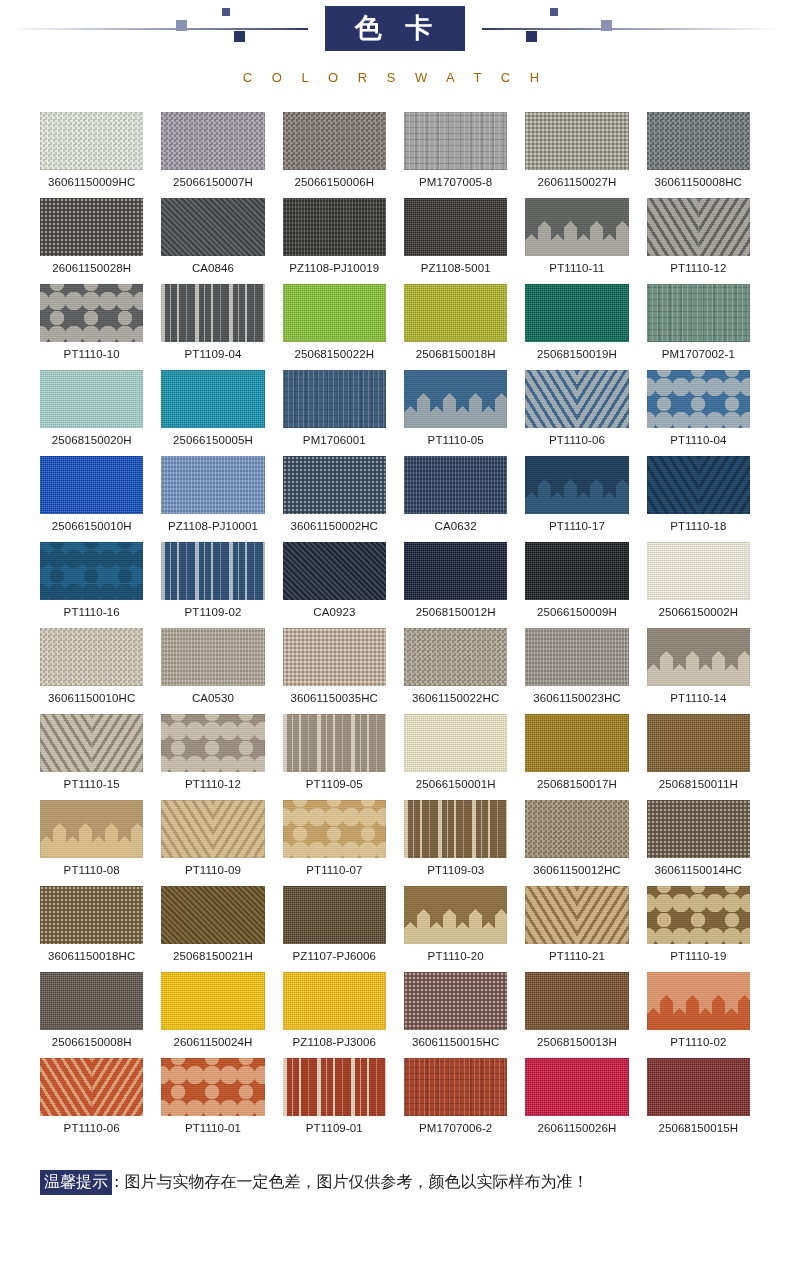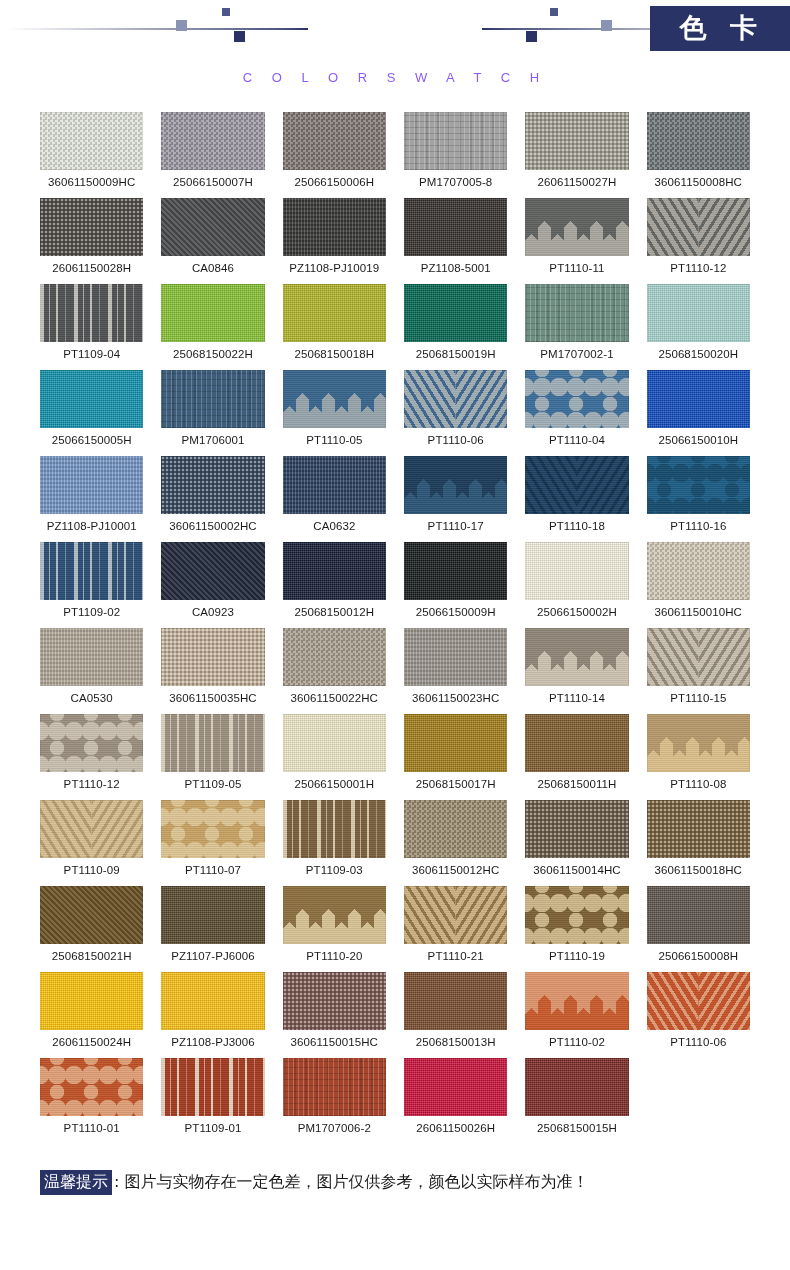--- a/index.html
+++ b/index.html
@@ -22,21 +22,21 @@
   
   .header{
     position:relative;
     height:112px;
   }
   .title-row{
     position:relative;
     height:56px;
     display:flex;
     align-items:center;
-    justify-content:flex-end;
+    justify-content:center;
   }
   .rule{
     position:absolute;
     top:50%;
     height:2px;
     width:300px;
   }
   .rule.left{
     left:8px;
     background:linear-gradient(to right,rgba(42,51,102,0) 0%,rgba(42,51,102,.85) 92%,rgba(42,51,102,1) 100%);
@@ -58,21 +58,21 @@
     font-family:"DejaVu Sans","Liberation Sans",sans-serif;
     font-size:27px;
     letter-spacing:7px;
     font-weight:600;
     padding:8px 26px 10px 30px;
     line-height:1;
     display:inline-block;
   }
   .subtitle{
     text-align:center;
-    color:#8b5cf6;
+    color:#a16207;
     font-size:13px;
     letter-spacing:8px;
     margin-top:14px;
     font-weight:400;
   }
 
   
   .grid{
     padding:0 40px;
     display:grid;
@@ -298,20 +298,24 @@
       </div>
       <div class="cell">
         <div class="chip p-tri" style="background-color: rgb(169, 167, 159); --b: #5d5f5d;"></div>
         <div class="code">PT1110-11</div>
       </div>
       <div class="cell">
         <div class="chip p-chev" style="background-color: rgb(166, 164, 155); --b: #5e605e;"></div>
         <div class="code">PT1110-12</div>
       </div>
       <div class="cell">
+        <div class="chip p-medal" style="background-color: rgb(90, 92, 93); --b: #b3b1a7;"></div>
+        <div class="code">PT1110-10</div>
+      </div>
+      <div class="cell">
         <div class="chip p-stripe" style="background-color: rgb(79, 81, 83); --b: #c9c7c0;"></div>
         <div class="code">PT1109-04</div>
       </div>
       <div class="cell">
         <div class="chip p-weave" style="background-color: rgb(134, 194, 50); --b: #9ad24b;"></div>
         <div class="code">25068150022H</div>
       </div>
       <div class="cell">
         <div class="chip p-weave" style="background-color: rgb(176, 180, 37); --b: #c2c541;"></div>
         <div class="code">25068150018H</div>

